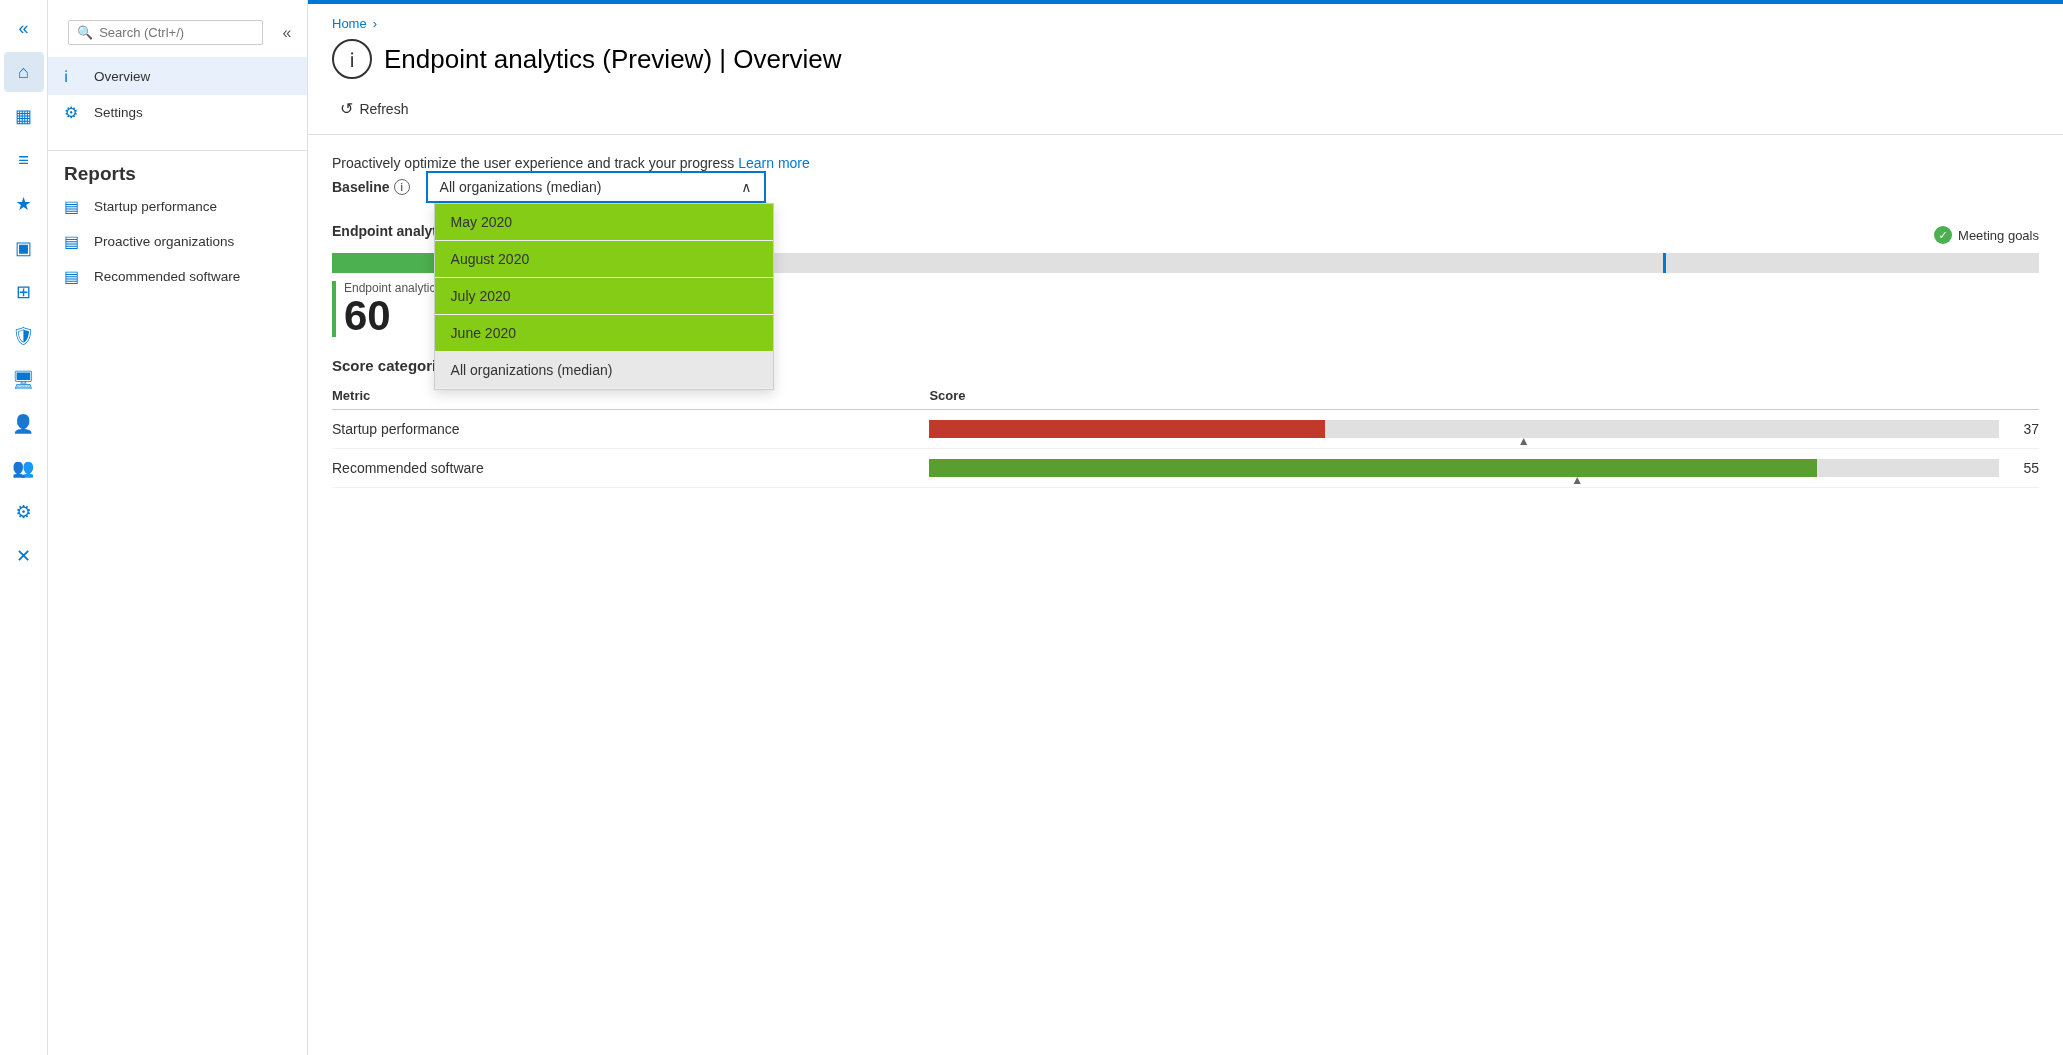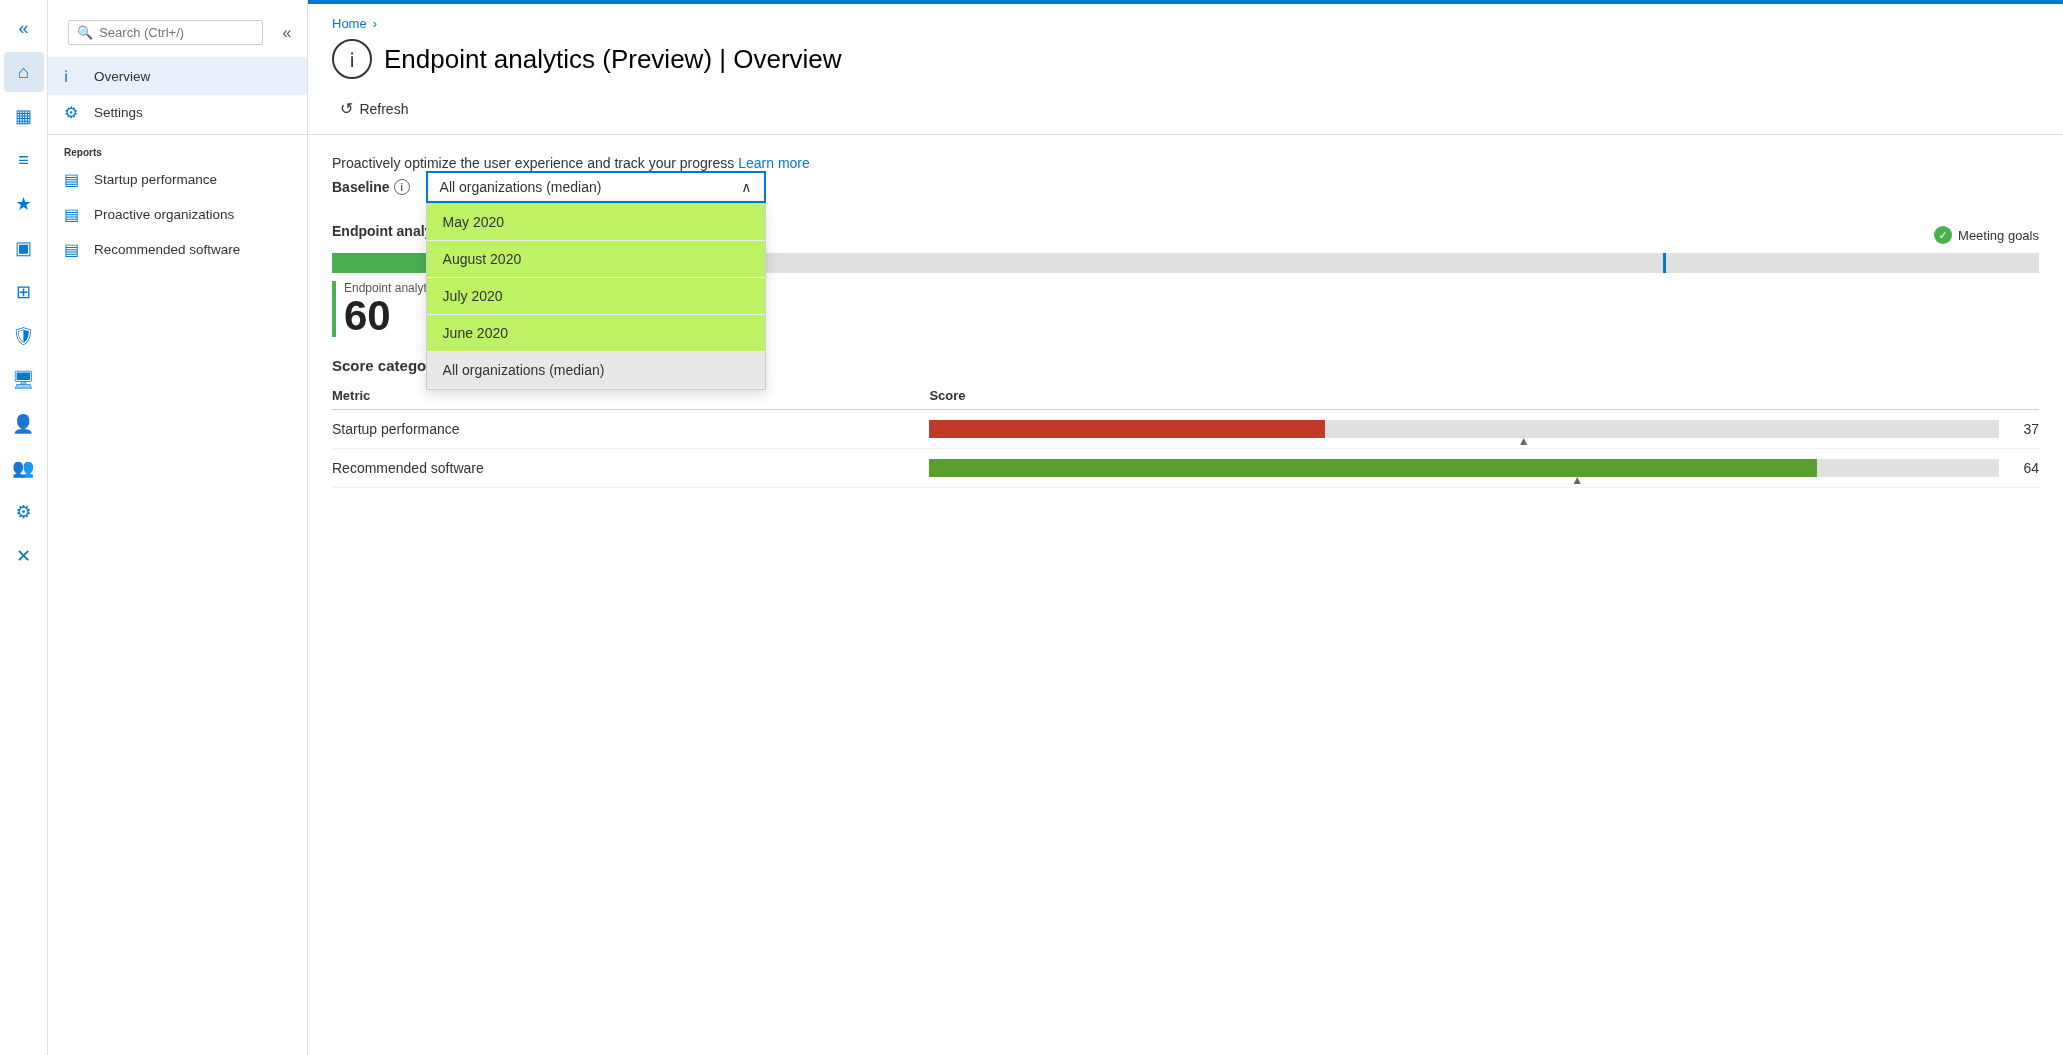--- a/index.html
+++ b/index.html
@@ -73,24 +73,24 @@
       gap: 10px;
       cursor: pointer;
       color: #333;
       font-size: 13.5px;
     }
     .sidebar-item.active { background: #e8f0fb; }
     .sidebar-item-icon { color: #0078d4; font-size: 16px; min-width: 20px; }
     .sidebar-section-header {
       padding: 12px 16px 4px 16px;
       font-weight: 700;
-      font-size: 10px;
+      font-size: 19px;
       color: #333;
       border-top: 1px solid #e0e0e0;
-      margin-top: 4px;
+      margin-top: 20px;
     }
 
     
     .main {
       flex: 1;
       overflow-y: auto;
       padding: 0;
     }
     .top-bar {
       height: 4px;
@@ -182,23 +182,23 @@
       display: flex;
       align-items: center;
       justify-content: space-between;
       cursor: pointer;
       font-size: 14px;
       color: #333;
     }
     .dropdown-menu {
       position: absolute;
       top: 100%;
-      left: 0;
+      left: 8px;
       width: 100%;
-      background: #bef264;
+      background: #84cc16;
       border: 1px solid #ccc;
       box-shadow: 0 4px 12px rgba(0,0,0,0.15);
       z-index: 100;
     }
     .dropdown-item {
       padding: 10px 16px;
       cursor: pointer;
       font-size: 14px;
       color: #333;
       border-bottom: 1px solid #f0f0f0;
@@ -467,21 +467,21 @@
       </td>
     </tr>
             <tr>
       <td class="metric-col">Recommended software</td>
       <td class="score-col">
         <div class="bar-cell">
           <div class="cat-bar-track" style="position:relative;">
             <div style="height:18px; width:83%; background:#5a9e2f;"></div>
             <div style="position:absolute; bottom:-10px; left:60%; font-size:12px; color:#666;">▲</div>
           </div>
-          <span class="cat-score-num">64</span>
+          <span class="cat-score-num">55</span>
         </div>
       </td>
     </tr>
           </tbody>
       </table>
     </div>
   </div>
 </div>
 
 </body></html>

